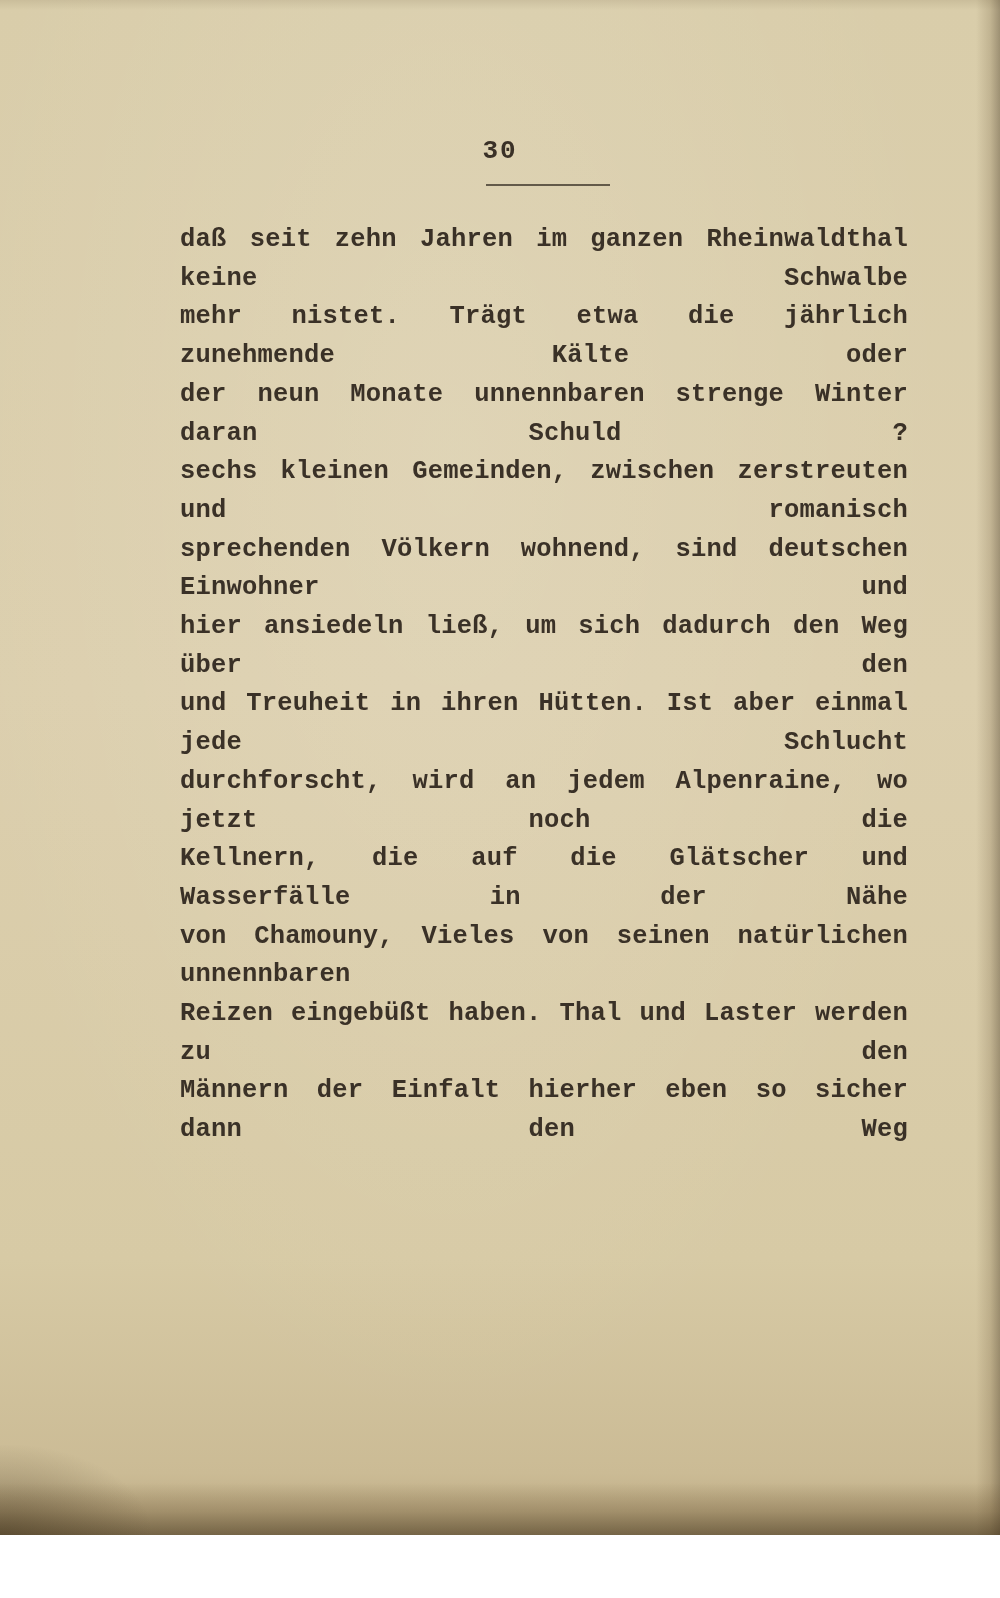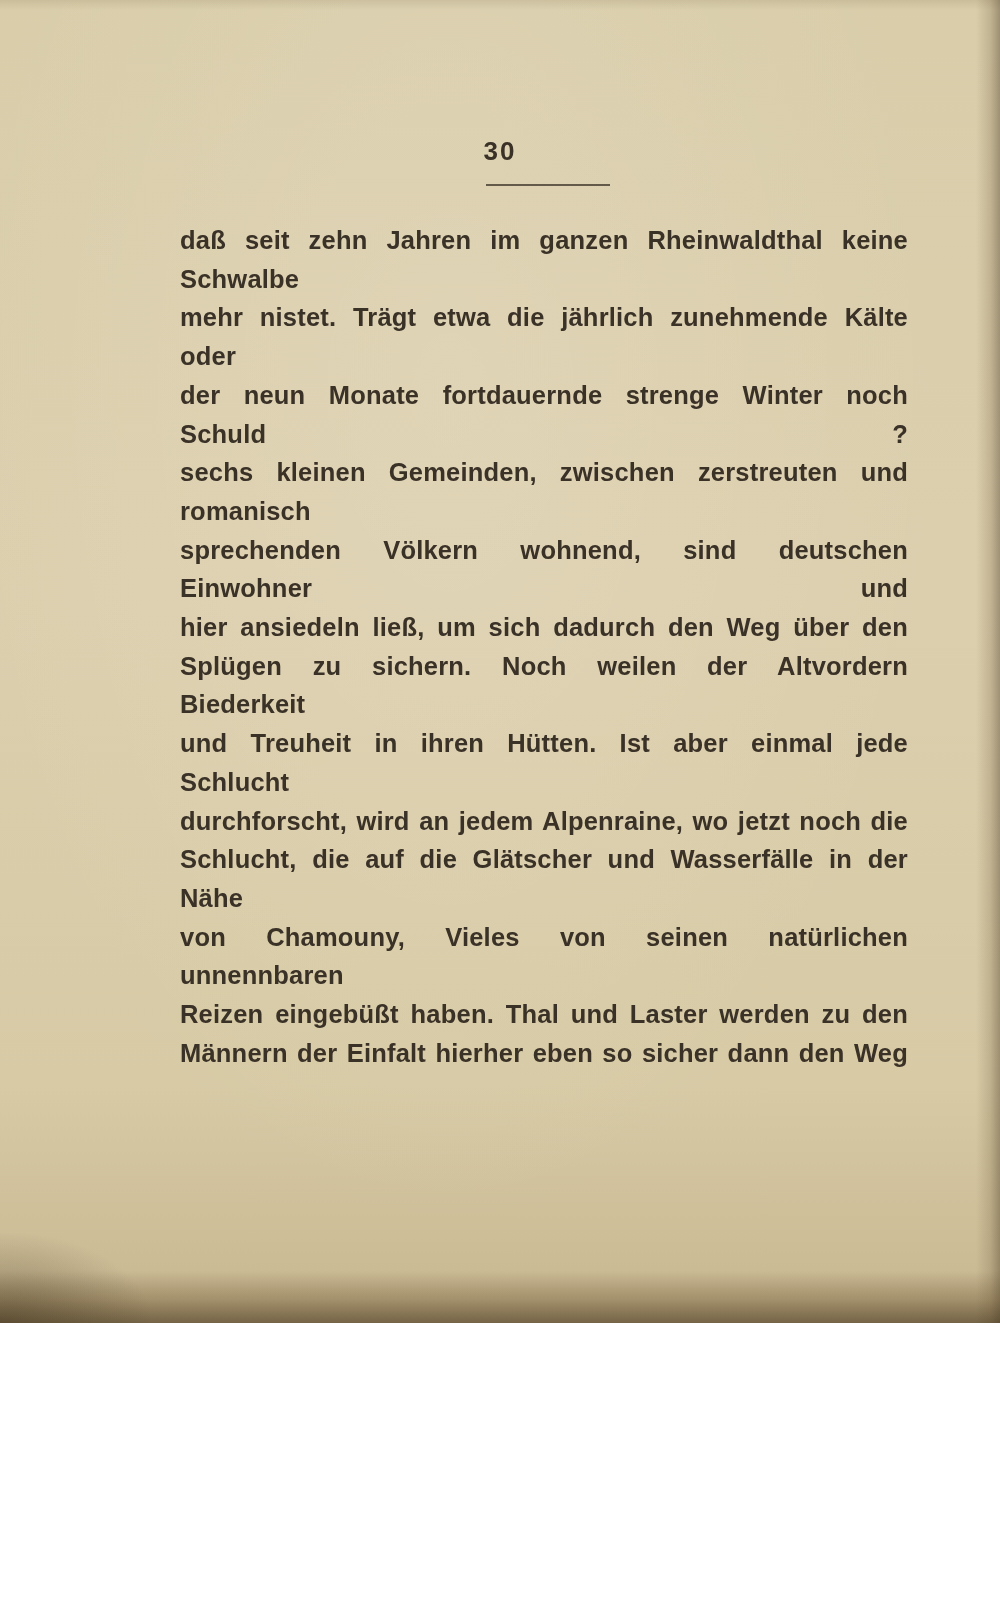--- a/index.html
+++ b/index.html
@@ -1,24 +1,24 @@
 <!DOCTYPE html>
 <html><head>
 <meta charset="utf-8">
 <style>
   html, body { margin: 0; padding: 0; }
   .page {
     position: relative;
     width: 1000px;
-    height: 1323px;
+    height: 1535px;
     overflow: hidden;
     background:
       radial-gradient(ellipse at 45% 30%, rgba(255,255,250,0.12), rgba(0,0,0,0) 65%),
       linear-gradient(180deg, #d9cdaa 0%, #dccfae 45%, #d7caa5 82%, #cbbb95 96%, #b7a47c 100%);
-    font-family: Liberation Sans, sans-serif;
+    font-family: Liberation Mono, monospace;
     color: #3a3127;
   }
   .edge-right {
     position: absolute; top: 0; right: 0; width: 24px; height: 100%;
     background: linear-gradient(to right, rgba(0,0,0,0) 0%, rgba(95,75,45,0.20) 60%, rgba(60,45,25,0.38) 100%);
   }
   .edge-bottom {
     position: absolute; left: 0; bottom: 0; width: 100%; height: 52px;
     background: linear-gradient(to bottom, rgba(0,0,0,0) 0%, rgba(95,75,45,0.30) 55%, rgba(62,48,26,0.55) 100%);
   }
@@ -54,28 +54,27 @@
 <body>
 
 <div class="page">
 
   <div class="pageno">30</div>
   <div class="pageno-rule"></div>
 
   <div class="text-block">
     <div class="line">daß seit zehn Jahren im ganzen Rheinwaldthal keine Schwalbe</div>
     <div class="line">mehr nistet. Trägt etwa die jährlich zunehmende Kälte oder</div>
-    <div class="line">der neun Monate fortdauernde strenge Winter noch Schuld ?</div>
+    <div class="line">der neun Monate unnennbaren strenge Winter daran Schuld ?</div>
     <div class="line">sechs kleinen Gemeinden, zwischen zerstreuten und romanisch</div>
     <div class="line">sprechenden Völkern wohnend, sind deutschen Einwohner und</div>
     <div class="line">hier ansiedeln ließ, um sich dadurch den Weg über den</div>
-    <div class="line">Splügen zu sichern. Noch weilen der Altvordern Biederkeit</div>
     <div class="line">und Treuheit in ihren Hütten. Ist aber einmal jede Schlucht</div>
     <div class="line">durchforscht, wird an jedem Alpenraine, wo jetzt noch die</div>
-    <div class="line">Schlucht, die auf die Glätscher und Wasserfälle in der Nähe</div>
+    <div class="line">Kellnern, die auf die Glätscher und Wasserfälle in der Nähe</div>
     <div class="line">von Chamouny, Vieles von seinen natürlichen unnennbaren</div>
     <div class="line">Reizen eingebüßt haben. Thal und Laster werden zu den</div>
     <div class="line">Männern der Einfalt hierher eben so sicher dann den Weg</div>
 
   </div>
 
   <div class="edge-top"></div>
   <div class="edge-right"></div>
   <div class="edge-bottom"></div>
   <div class="corner-bl"></div>

